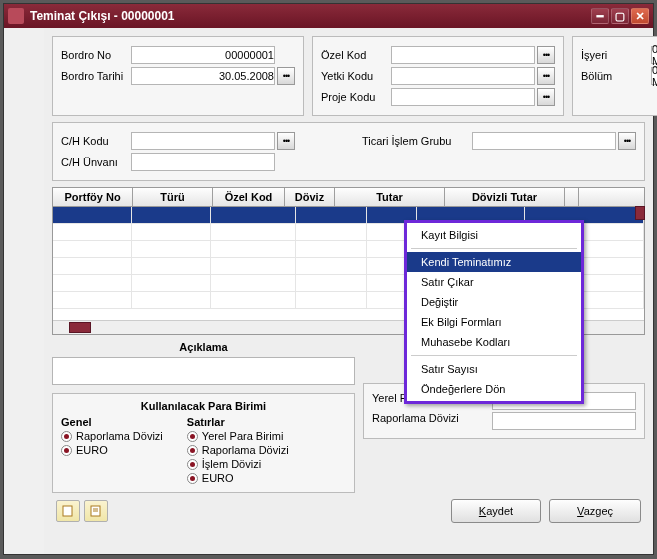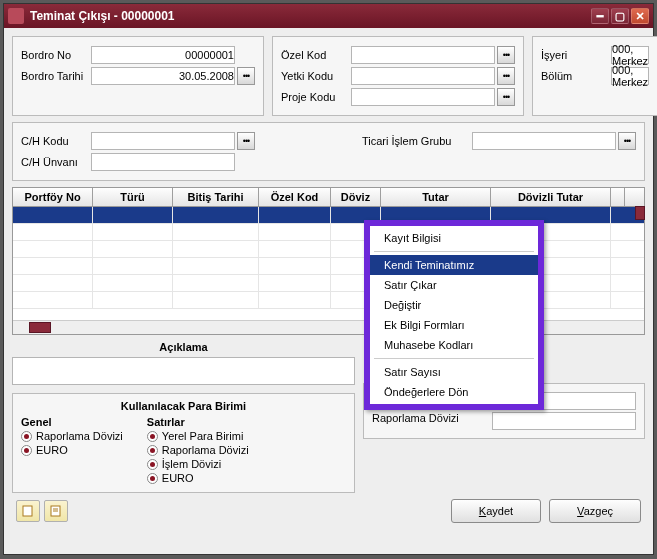--- a/index.html
+++ b/index.html
@@ -5,21 +5,21 @@
   * { box-sizing: border-box; margin: 0; padding: 0; font-family: Tahoma, Arial, sans-serif; font-size: 11px; }
   body { background: #5a5a5a; width: 657px; height: 559px; overflow: hidden; position: relative; }
 
   .window { background: #f0f0f0; border: 1px solid #333; margin: 3px; height: 552px; display: flex; flex-direction: column; }
   .titlebar { background: linear-gradient(to bottom,#8a2a3a,#6a1525); color: #fff; display: flex; align-items: center; padding: 2px 4px; height: 24px; }
   .titlebar .icon { width: 16px; height: 16px; background: #b84a5a; border-radius: 2px; margin-right:6px; }
   .titlebar .title { flex:1; font-weight: bold; font-size:12px; }
   .winbtn { width:18px; height:16px; margin-left:2px; display:inline-flex; align-items:center; justify-content:center; border:1px solid #fff3; background: linear-gradient(to bottom,#a04050,#7a2535); border-radius:2px; cursor:pointer; color:#fff; font-weight:bold; }
   .winbtn.close { background: linear-gradient(to bottom,#e06a50,#c04a30); }
 
-  .content { flex:1; background:#eee; padding:8px; display:flex; flex-direction:column; gap:6px; position:relative; }
+  .content { flex:1; background:#eee; padding:8px; display:flex; flex-direction:column; gap:6px; position:relative;margin-left:40px; }
 
   .panel { background:#f6f6f6; border:1px solid #bbb; padding:6px 8px; }
   .row3 { display:flex; gap:8px; }
   .row3 > .panel { flex:1; }
   .fldrow { display:flex; align-items:center; margin:3px 0; }
   .fldrow label { width:70px; }
   .fldrow .input { flex:1; display:flex; }
   input.text, .combo { border:1px solid #b5b5b5; background:#fff; height:18px; padding:1px 0; }
   .combo { display:flex; align-items:center; justify-content:space-between; }
   .minibtn { width:18px; height:18px; border:1px solid #999; background:linear-gradient(to bottom,#fff,#d8d8d8); display:flex; align-items:center; justify-content:center; margin-left:2px; cursor:pointer;}
@@ -51,21 +51,21 @@
   .radio-item { display:flex; align-items:center; gap:4px; margin:2px 0; }
   .radio-dot { width:11px; height:11px; border-radius:50%; border:1px solid #888; display:flex; align-items:center; justify-content:center; background:#fff; }
   .radio-dot.sel::after { content:""; width:5px; height:5px; border-radius:50%; background:#8a1525; }
 
   .footer { display:flex; align-items:center; justify-content:space-between; padding:0 4px; }
   .footer .icons { display:flex; gap:4px; }
   .iconbtn { width:24px; height:22px; border:1px solid #b0b0b0; background:linear-gradient(to bottom,#faf3d0,#f0e6a8); border-radius:2px; display:flex; align-items:center; justify-content:center; }
   .btn { height:24px; padding:0 27px; border:1px solid #8a8a8a; background:linear-gradient(to bottom,#fefefe,#e0e0e0); border-radius:3px; cursor:pointer; }
   .btn u { text-decoration:underline; }
 
-  .ctx-menu { position:absolute; left:360px; top:192px; width:180px; background:#fff; border:6px solid #6d28d9; box-shadow:2px 2px 4px rgba(0,0,0,0.35); z-index:50; padding:2px 0;}
+  .ctx-menu { position:absolute; left:360px; top:192px; width:180px; background:#fff; border:3px solid #6d28d9; box-shadow:2px 2px 4px rgba(0,0,0,0.35); z-index:50; padding:2px 0;}
   .ctx-menu .item { padding:4px 14px; cursor:default; }
   .ctx-menu .item.sel { background:#1a3a8a; color:#fff; }
   .ctx-menu .sep { height:1px; background:#ccc; margin:3px 4px; }
 
   .small-panel .line { display:flex; margin:2px 0; }
   .small-panel .line label { width:120px; }
   .small-panel input.text { flex:1; }
 </style>
 </head>
 <body>
@@ -179,21 +179,20 @@
           </div>
         </div>
       </div>
     </div>
 
     <div style="position:relative">
       <div class="grid">
         <div class="grid-head">
           <div class="gh col-pn">Portföy No</div>
           <div class="gh col-tr">Türü</div>
-          <div class="gh col-bt">Bitiş Tarihi</div>
           <div class="gh col-ok">Özel Kod</div>
           <div class="gh col-dv">Döviz</div>
           <div class="gh col-tu">Tutar</div>
           <div class="gh col-dt">Dövizli Tutar</div>
           <div class="gh col-sc"></div>
         </div>
         <div class="grid-body">
           <div class="rowstripe sel">
             <div class="cell col-pn"></div>
               <div class="cell col-tr"></div>

